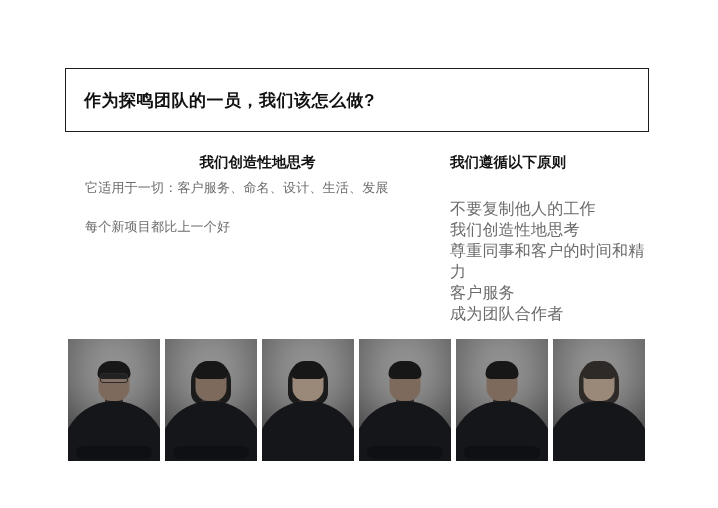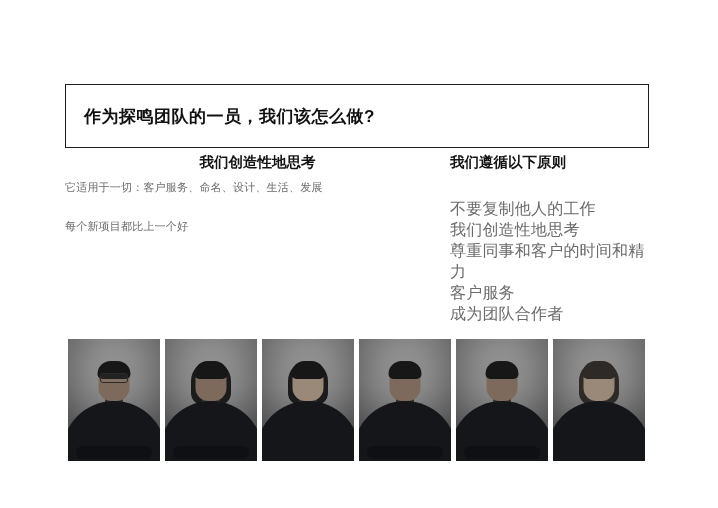--- a/index.html
+++ b/index.html
@@ -18,21 +18,21 @@
     position: relative;
     width: 718px;
     height: 508px;
     box-sizing: border-box;
   }
 
   
   .headline-box {
     position: absolute;
     left: 65px;
-    top: 84px;
+    top: 68px;
     width: 584px;
     height: 64px;
     border: 1px solid #1c1c1c;
     box-sizing: border-box;
     display: flex;
     align-items: center;
   }
   .headline-text {
     font-size: 17px;
     font-weight: bold;
@@ -64,24 +64,25 @@
   }
   .block-title {
     font-size: 14.5px;
     font-weight: bold;
     color: #141414;
     line-height: 20px;
     margin-bottom: 7px;
     text-align: center;
   }
   .block-sub {
-    font-size: 11px;
+    font-size: 13px;
     color: #6b6b6b;
     line-height: 17px;
     letter-spacing: 0.2px;
+    margin-left: 20px;
   }
 
   .principles-title {
     font-size: 14.5px;
     font-weight: bold;
     color: #141414;
     line-height: 20px;
     margin-bottom: 26px;
   }
   .principle-item {

